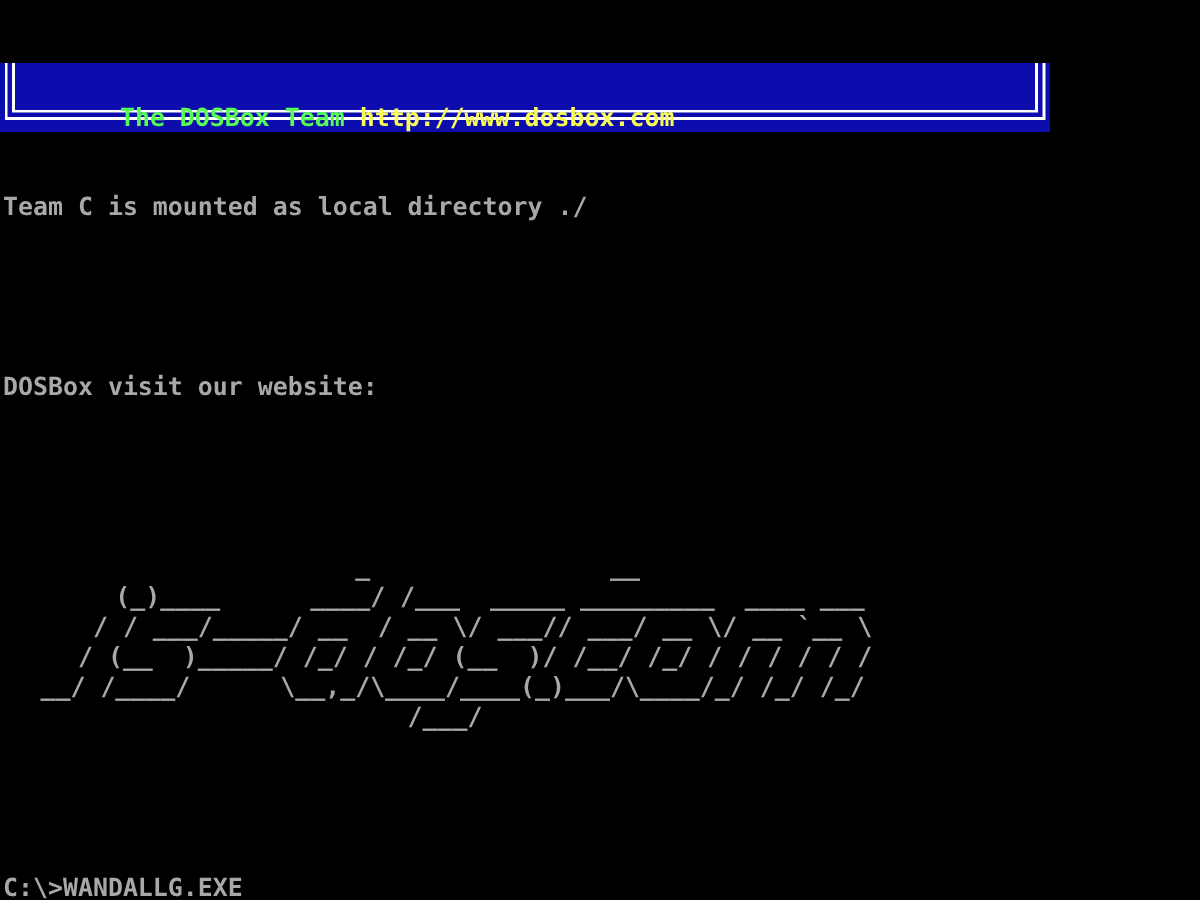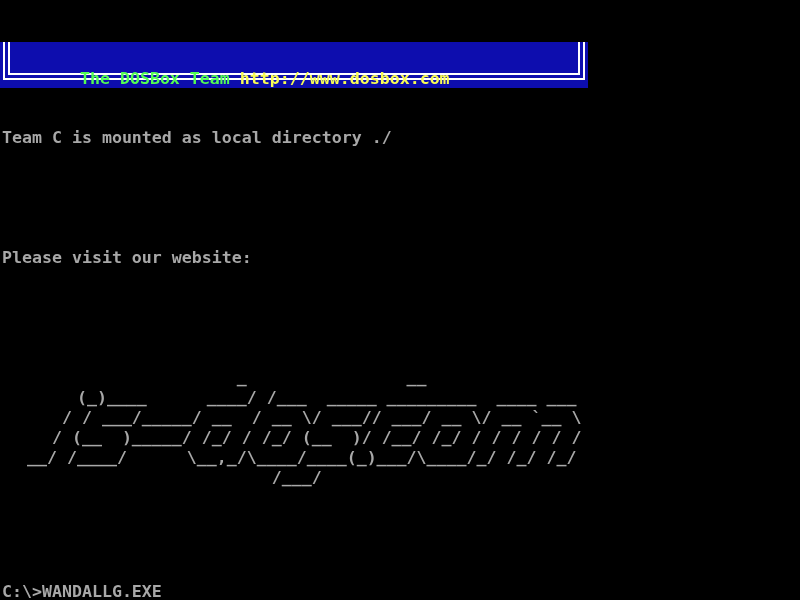--- a/index.html
+++ b/index.html
@@ -11,21 +11,21 @@
     font-family:"DejaVu Sans Mono","Liberation Mono",monospace;
     font-weight:bold;
     font-size:16.6px;
     line-height:20px;
     color:#a8a8a8;
     cursor:default;
   }
   
   .banner {
     position:absolute; top:42px; left:0;
-    width:588px; height:46px;
+    width:700px; height:46px;
     background:#0d0dae;
     overflow:hidden;
   }
   .banner-frame {
     position:absolute; left:3px; right:3px; top:-14px; bottom:8px;
     border:7px double #ffffff;
     border-top:none;
   }
   .banner-text { position:absolute; left:20px; top:7px; white-space:pre; }
   .team { color:#54fc54; }
@@ -46,21 +46,21 @@
   <div class="banner">
     <div class="banner-frame"></div>
     <div class="banner-text">
       <span class="team">The DOSBox Team</span><span class="url">http://www.dosbox.com</span>
     </div>
   </div>
 
   <div class="term">
     <div class="line">Team C is mounted as local directory ./</div>
     <div class="line"></div>
-    <div class="line">Please visit our website:</div>
+    <div class="line">DOSBox visit our website:</div>
     <div class="line"></div>
     <pre class="ascii">        _                __
        (_)____      ____/ /___  _____ _________  ____ ___
       / / ___/_____/ __  / __ \/ ___// ___/ __ \/ __ `__ \
      / (__  )_____/ /_/ / /_/ (__  )/ /__/ /_/ / / / / / /
   __/ /____/      \__,_/\____/____(_)___/\____/_/ /_/ /_/
  /___/</pre>
     <div class="spacer"></div>
     <div class="line">C:\&gt;WANDALLG.EXE</div>
     

